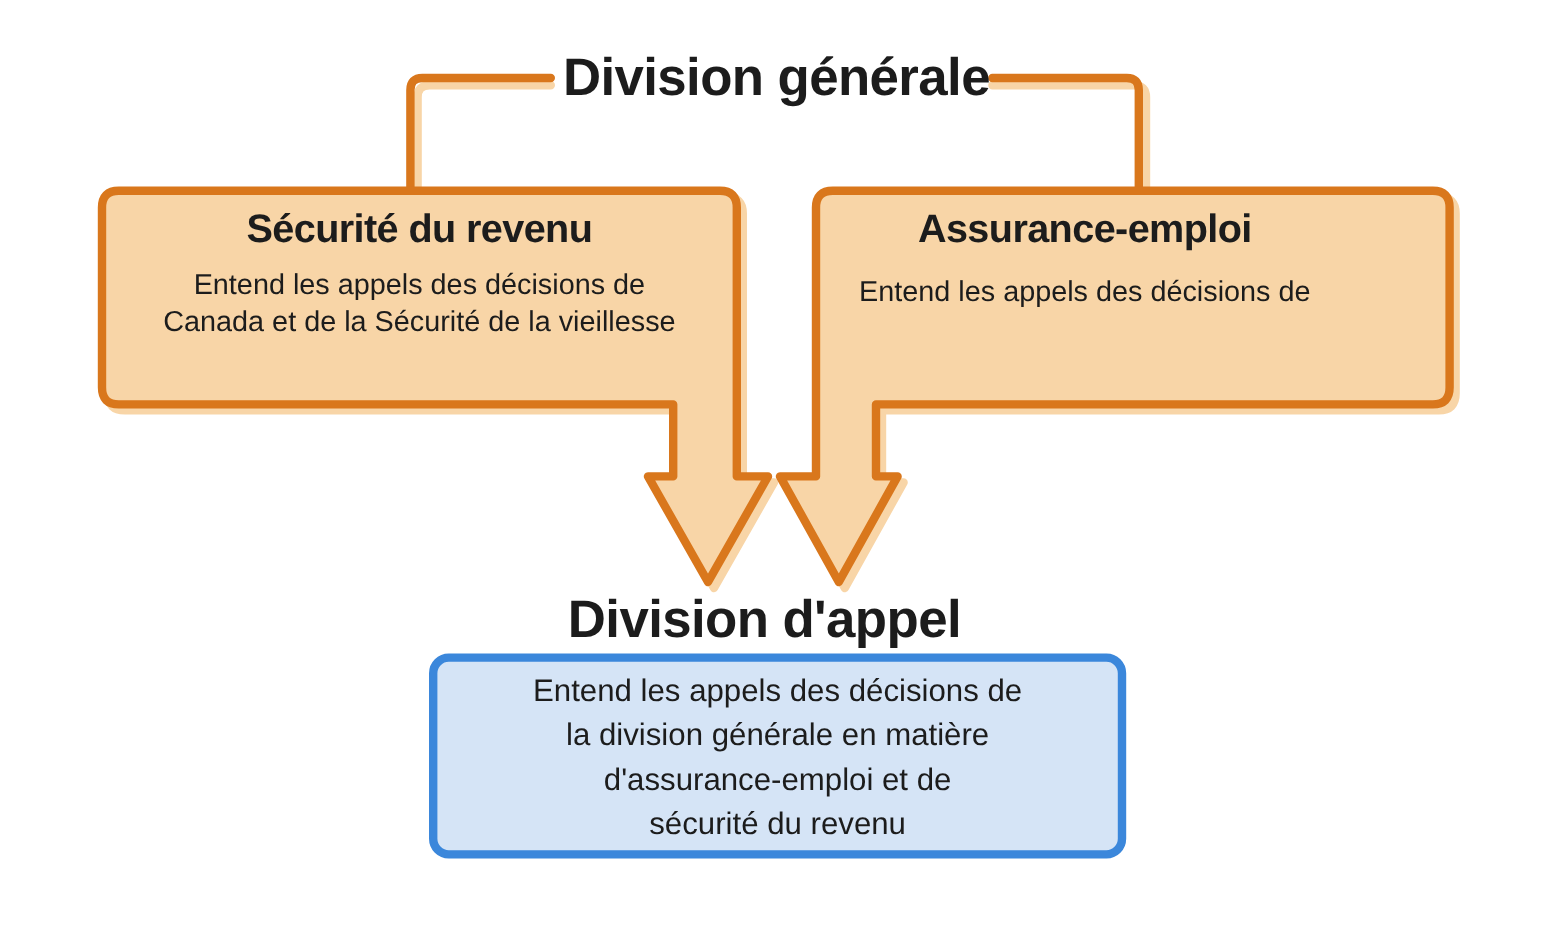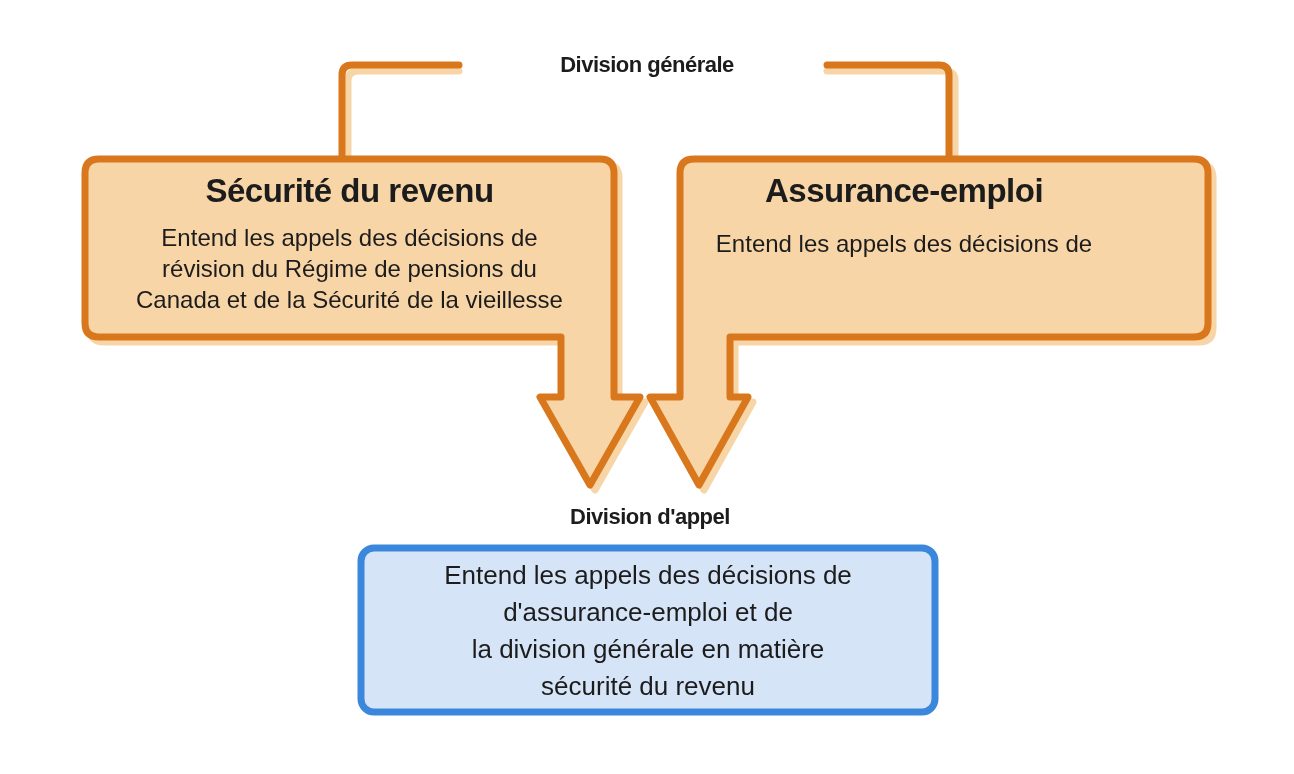--- a/index.html
+++ b/index.html
@@ -8,39 +8,39 @@
     width: 1294px;
     height: 774px;
     background: #ffffff;
     font-family: "Liberation Sans", sans-serif;
     color: #1c1c1c;
     overflow: hidden;
   }
   .stage svg { position: absolute; left: 0; top: 0; }
   .overlay { position: absolute; text-align: center; }
   .section-title {
-    font-size: 22px;
+    font-size: 44px;
     font-weight: bold;
     line-height: 42px;
     letter-spacing: -0.5px;
     white-space: nowrap;
   }
   .box-title {
     font-size: 33px;
     font-weight: bold;
     line-height: 42px;
     letter-spacing: -0.5px;
   }
   .box-body { font-size: 24px; line-height: 31px; }
   .box-body.offset { margin-top: 6px; }
   .box-body div { white-space: nowrap; }
   .top-title    { top: 44px;  left: 437px; width: 420px; }
   .left-text    { top: 170px; left: 85px;  width: 529px; }
   .right-text   { top: 170px; left: 640px; width: 528px; }
-  .appeal-title { top: 496px; left: 350px; width: 600px; }
+  .appeal-title { top: 496px; left: 337px; width: 600px; }
   .blue-text    { top: 557px; left: 361px; width: 574px; font-size: 26px; line-height: 37px; }
   .blue-text div { white-space: nowrap; }
   .left-text .box-body { margin-top: 10px; }
   .right-text .box-body { margin-top: 16px; }
 </style>
 </head>
 <body>
 
 <div class="stage">
 
@@ -68,34 +68,33 @@
 
     <rect x="361" y="548" width="574" height="164" rx="13" stroke-width="7" fill="#D5E4F6" stroke="#3B87DB"></rect>
   </svg>
 
   <div class="overlay top-title section-title">Division générale</div>
 
   <div class="overlay left-text">
     <div class="box-title">Sécurité du revenu</div>
     <div class="box-body">
       <div>Entend les appels des décisions de</div>
-      <div>révision du Régime de pensions du</div>
       <div>Canada et de la Sécurité de la vieillesse</div>
     </div>
   </div>
 
   <div class="overlay right-text">
     <div class="box-title">Assurance-emploi</div>
     <div class="box-body offset">
       <div>Entend les appels des décisions de</div>
     </div>
   </div>
 
   <div class="overlay appeal-title section-title">Division d'appel</div>
 
   <div class="overlay blue-text">
     <div>Entend les appels des décisions de</div>
+    <div>la division générale en matière</div>
     <div>d'assurance-emploi et de</div>
-    <div>la division générale en matière</div>
     <div>sécurité du revenu</div>
   </div>
 
 </div>
 
 </body></html>

